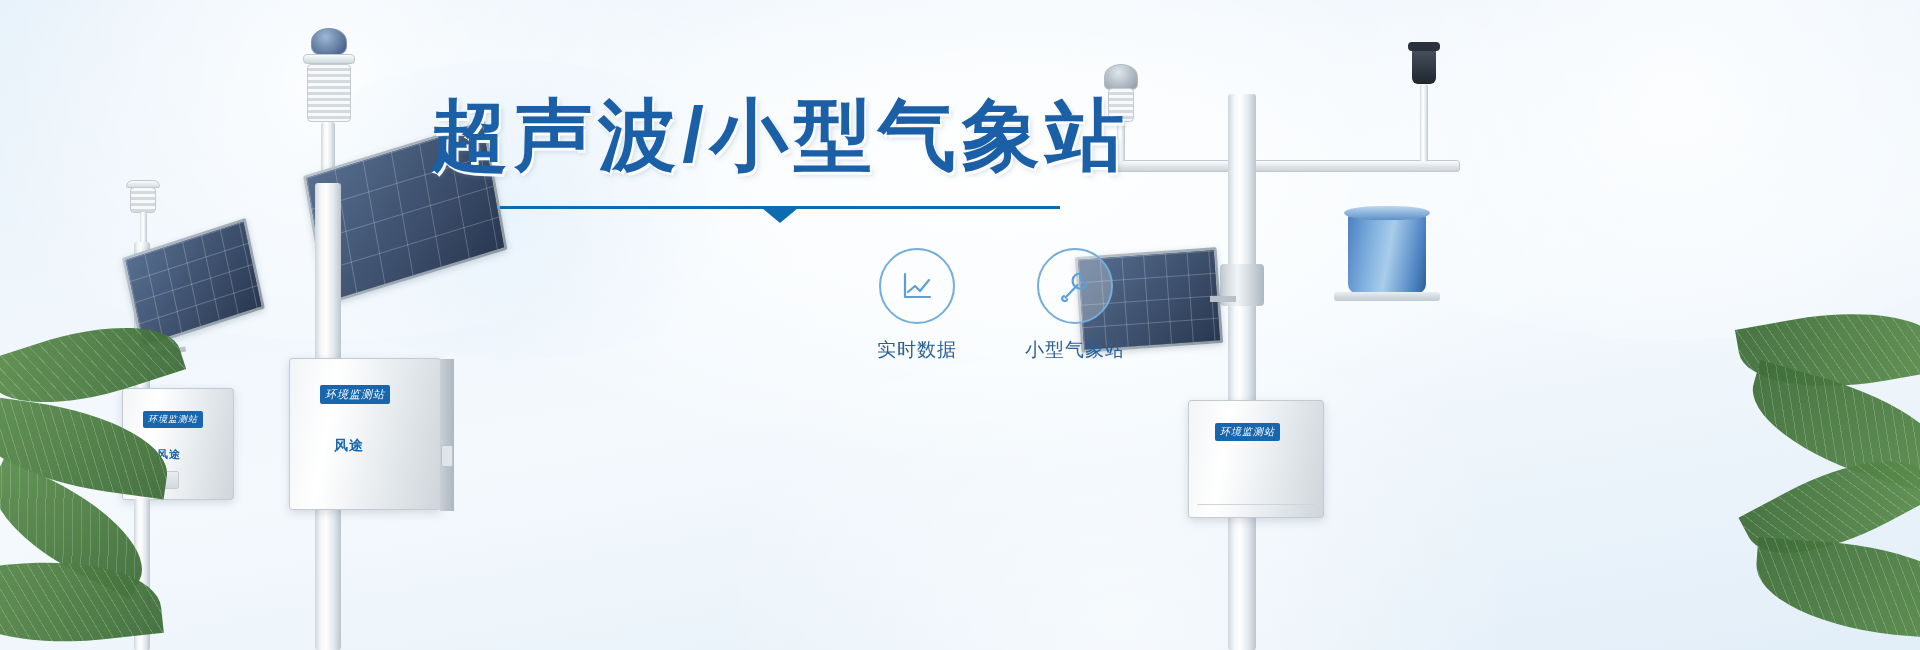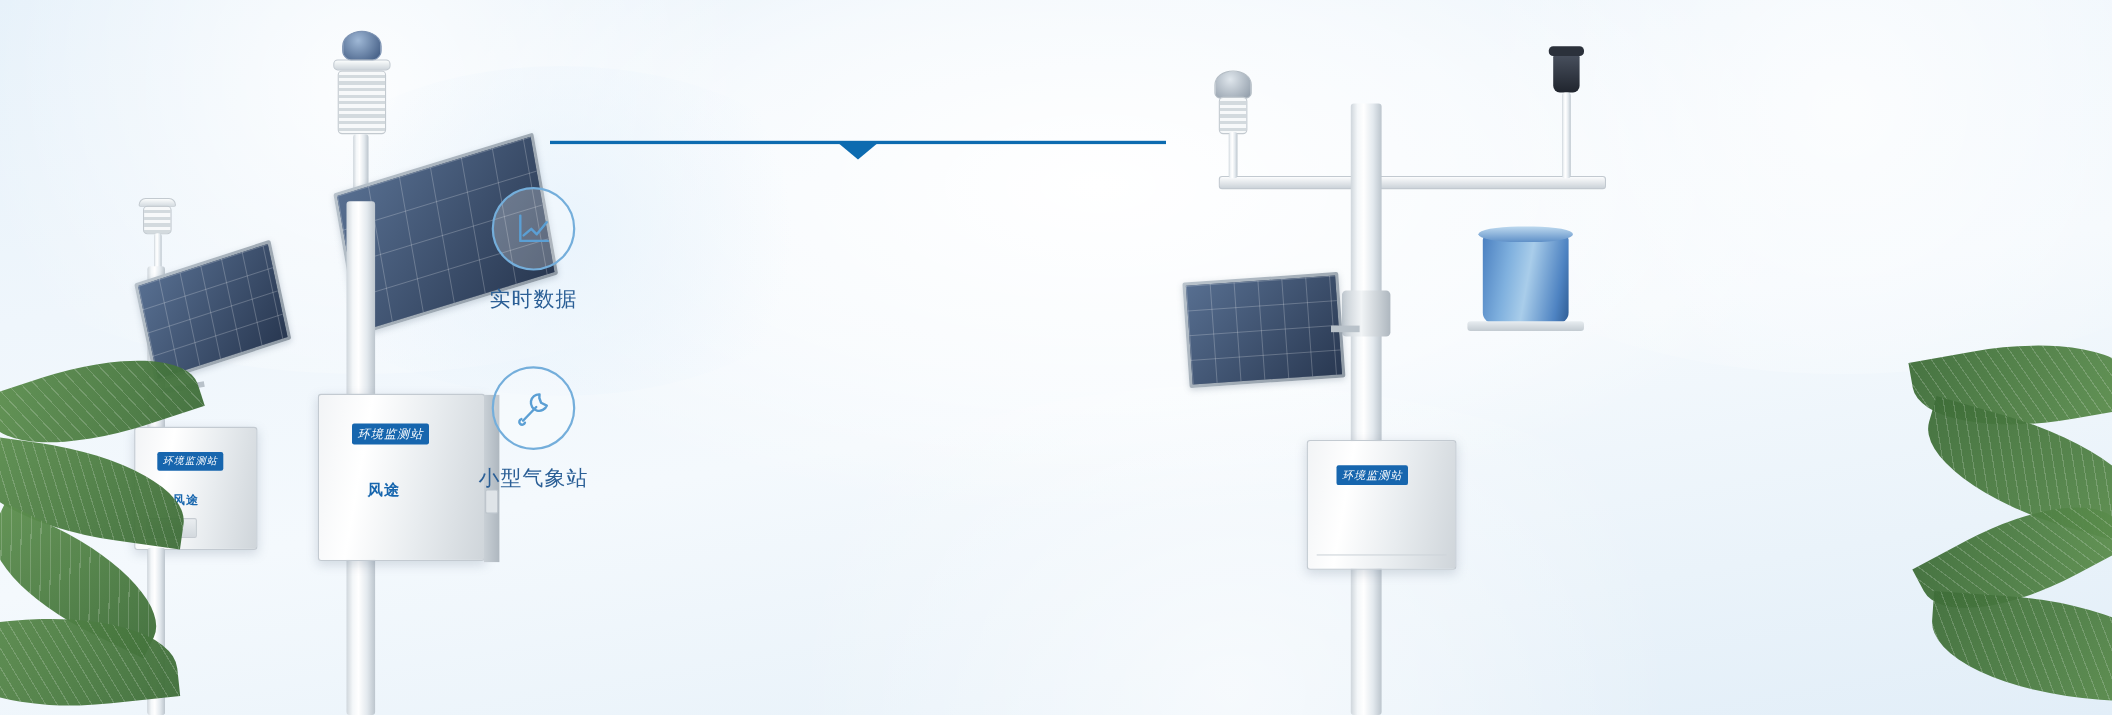--- a/index.html
+++ b/index.html
@@ -36,21 +36,21 @@
     width:0; height:0; border-left:18px solid transparent; border-right:18px solid transparent;
     border-top:15px solid #0d6bb0;
   }
   .sub { margin-top:26px; }
   .sub-line {
     font-size:30px; color:#1f4e85; letter-spacing:1px; line-height:1.75;
     white-space:nowrap; font-weight:400;
   }
 
   
-  .features { margin-top:30px; display:flex; justify-content:flex-end; gap:48px;flex-direction:column; }
+  .features { margin-top:30px; display:flex; justify-content:flex-end; gap:48px; }
   .feature { width:110px; text-align:center; }
   .feature .circle {
     width:76px; height:76px; border-radius:50%;
     border:2px solid #74aedb; margin:0 auto;
     display:flex; align-items:center; justify-content:center;
     background:rgba(255,255,255,0.25);
   }
   .feature .circle svg { display:block; }
   .feature .flabel {
     margin-top:13px; font-size:19px; color:#2b5f96; letter-spacing:1px; white-space:nowrap;
@@ -188,20 +188,21 @@
     </div>
   <div class="leaf" style="right:-10px; top:470px; width:185px; height:74px; transform:rotate(152deg);">
       <div class="leaf-veins"></div>
     </div>
   <div class="leaf" style="right:-60px; top:545px; width:225px; height:88px; transform:rotate(184deg);">
       <div class="leaf-veins"></div>
     </div>
 
   <div class="content">
 
+    <div class="title">超声波/小型气象站</div>
 
     <div class="divider">
       <div class="line"></div>
       <div class="chev"></div>
     </div>
 
 
     <div class="features">
 
       <div class="feature">

